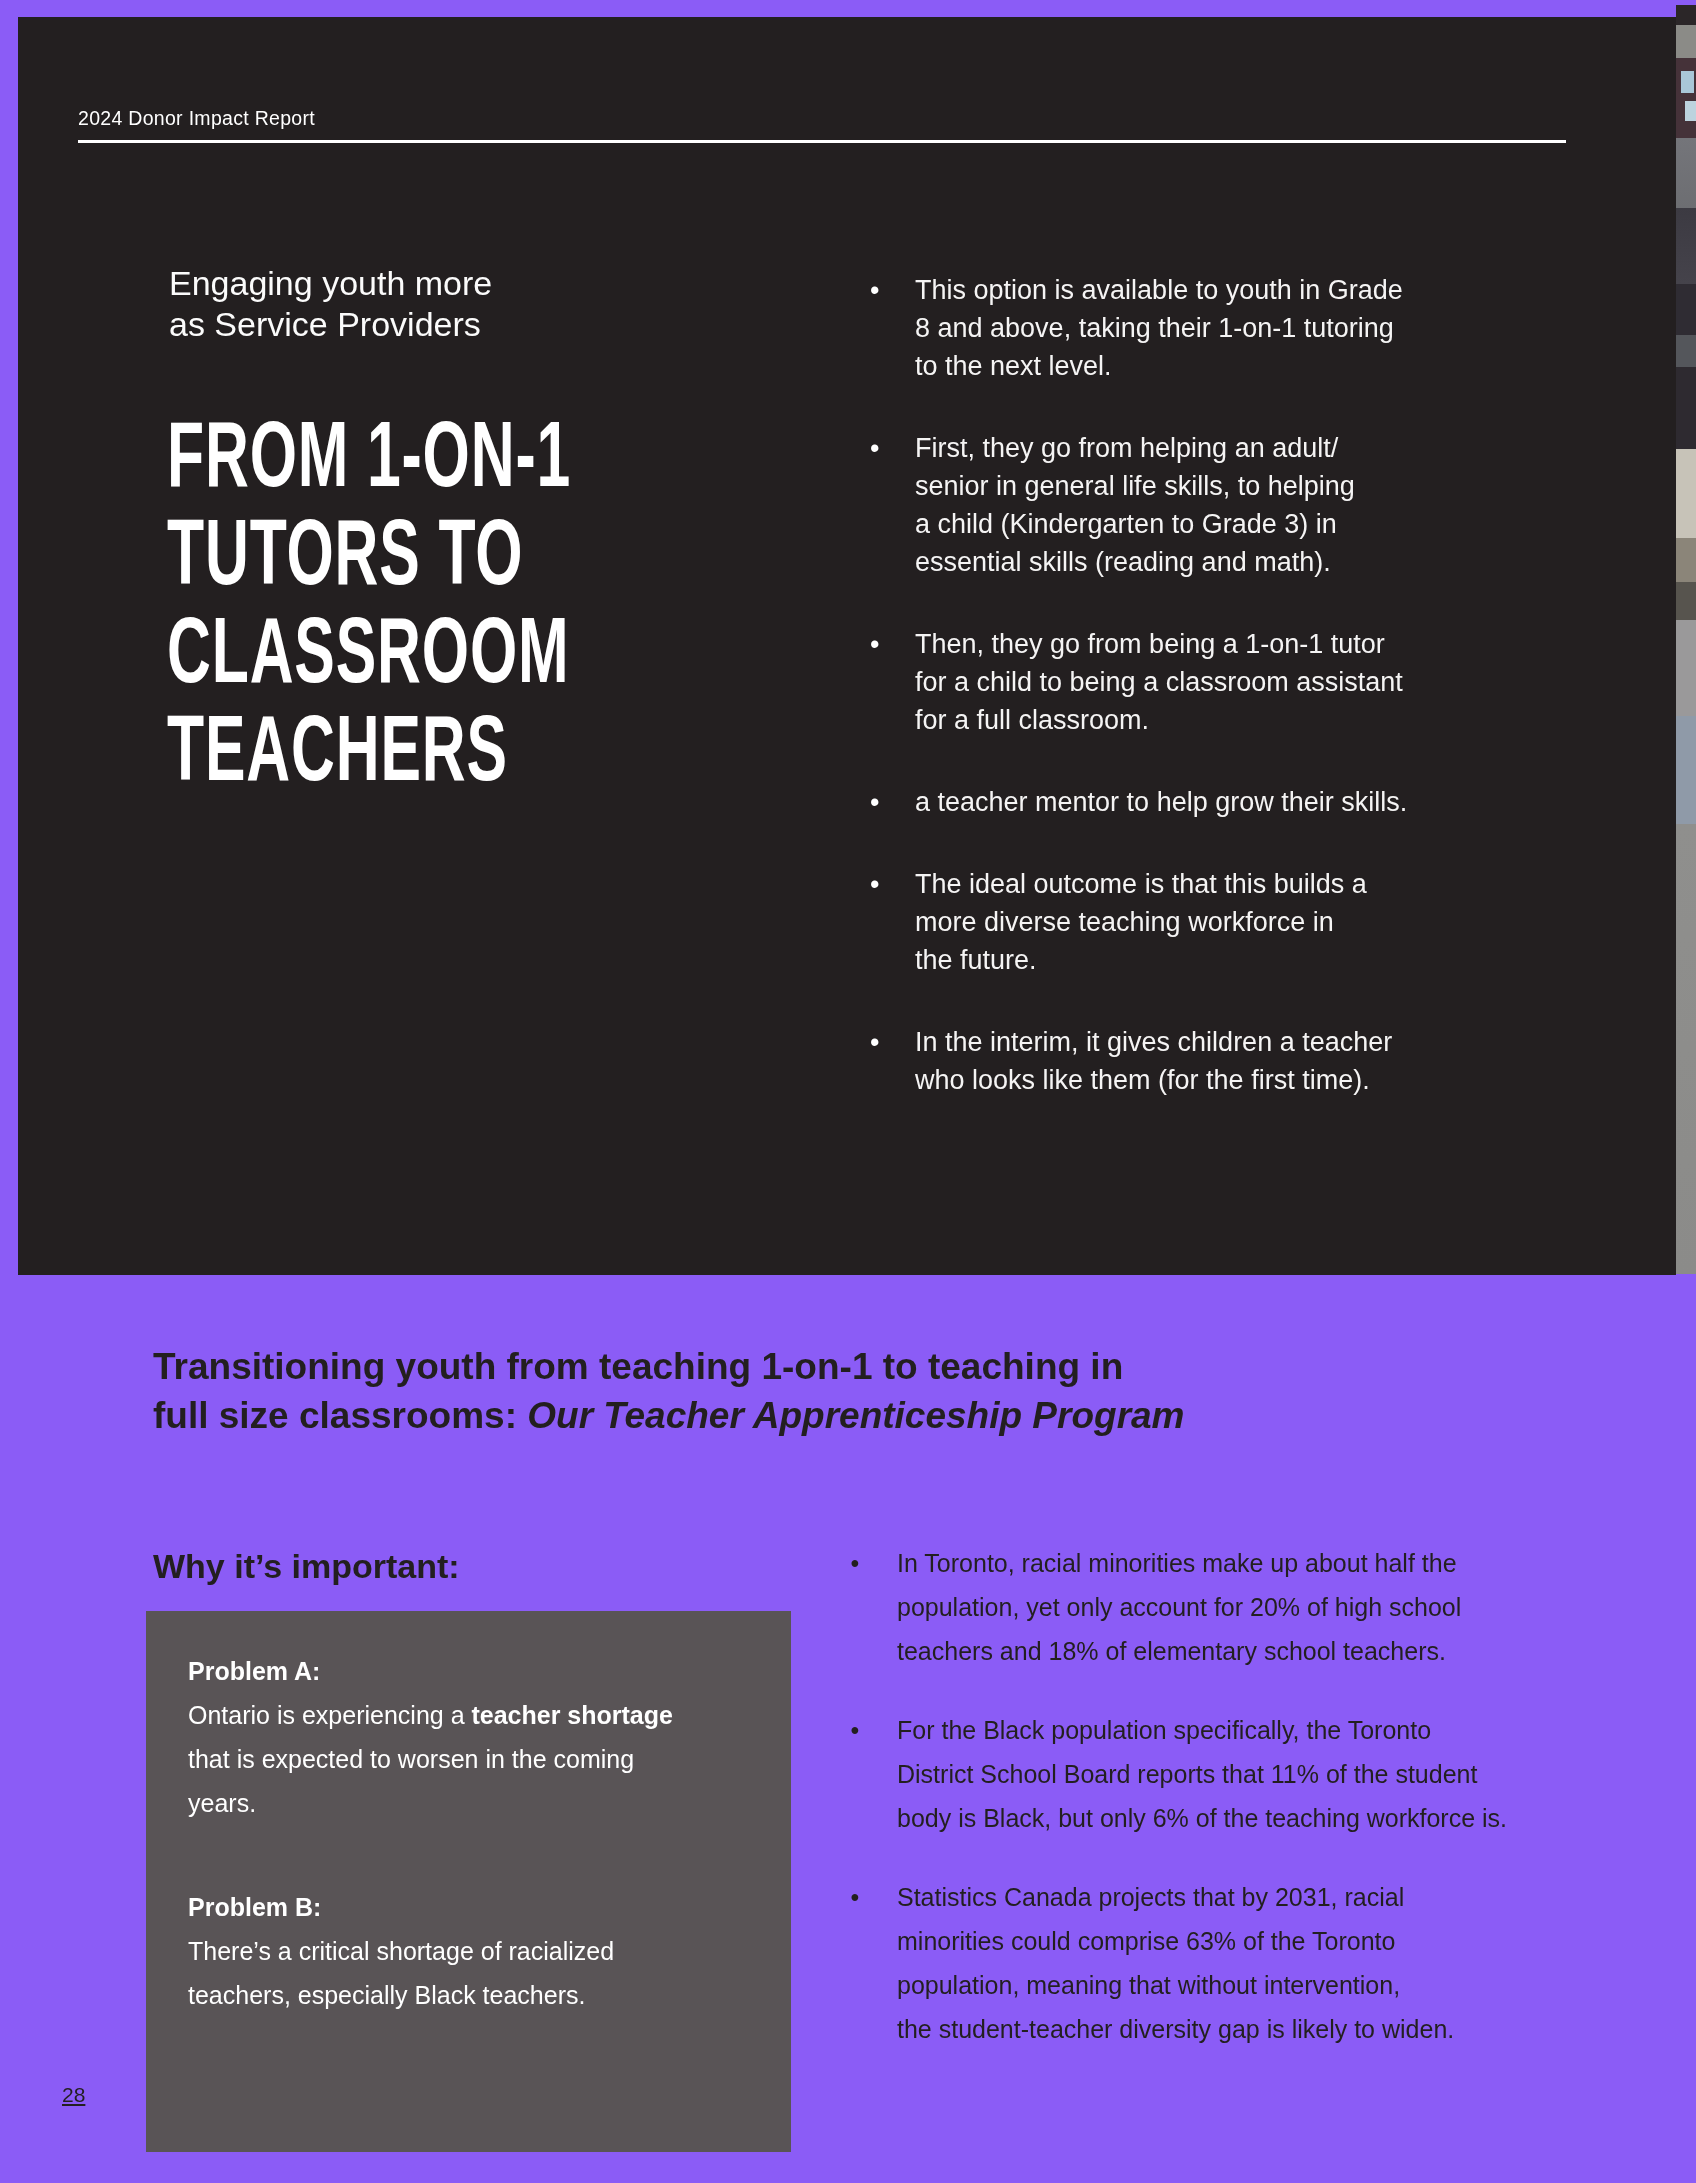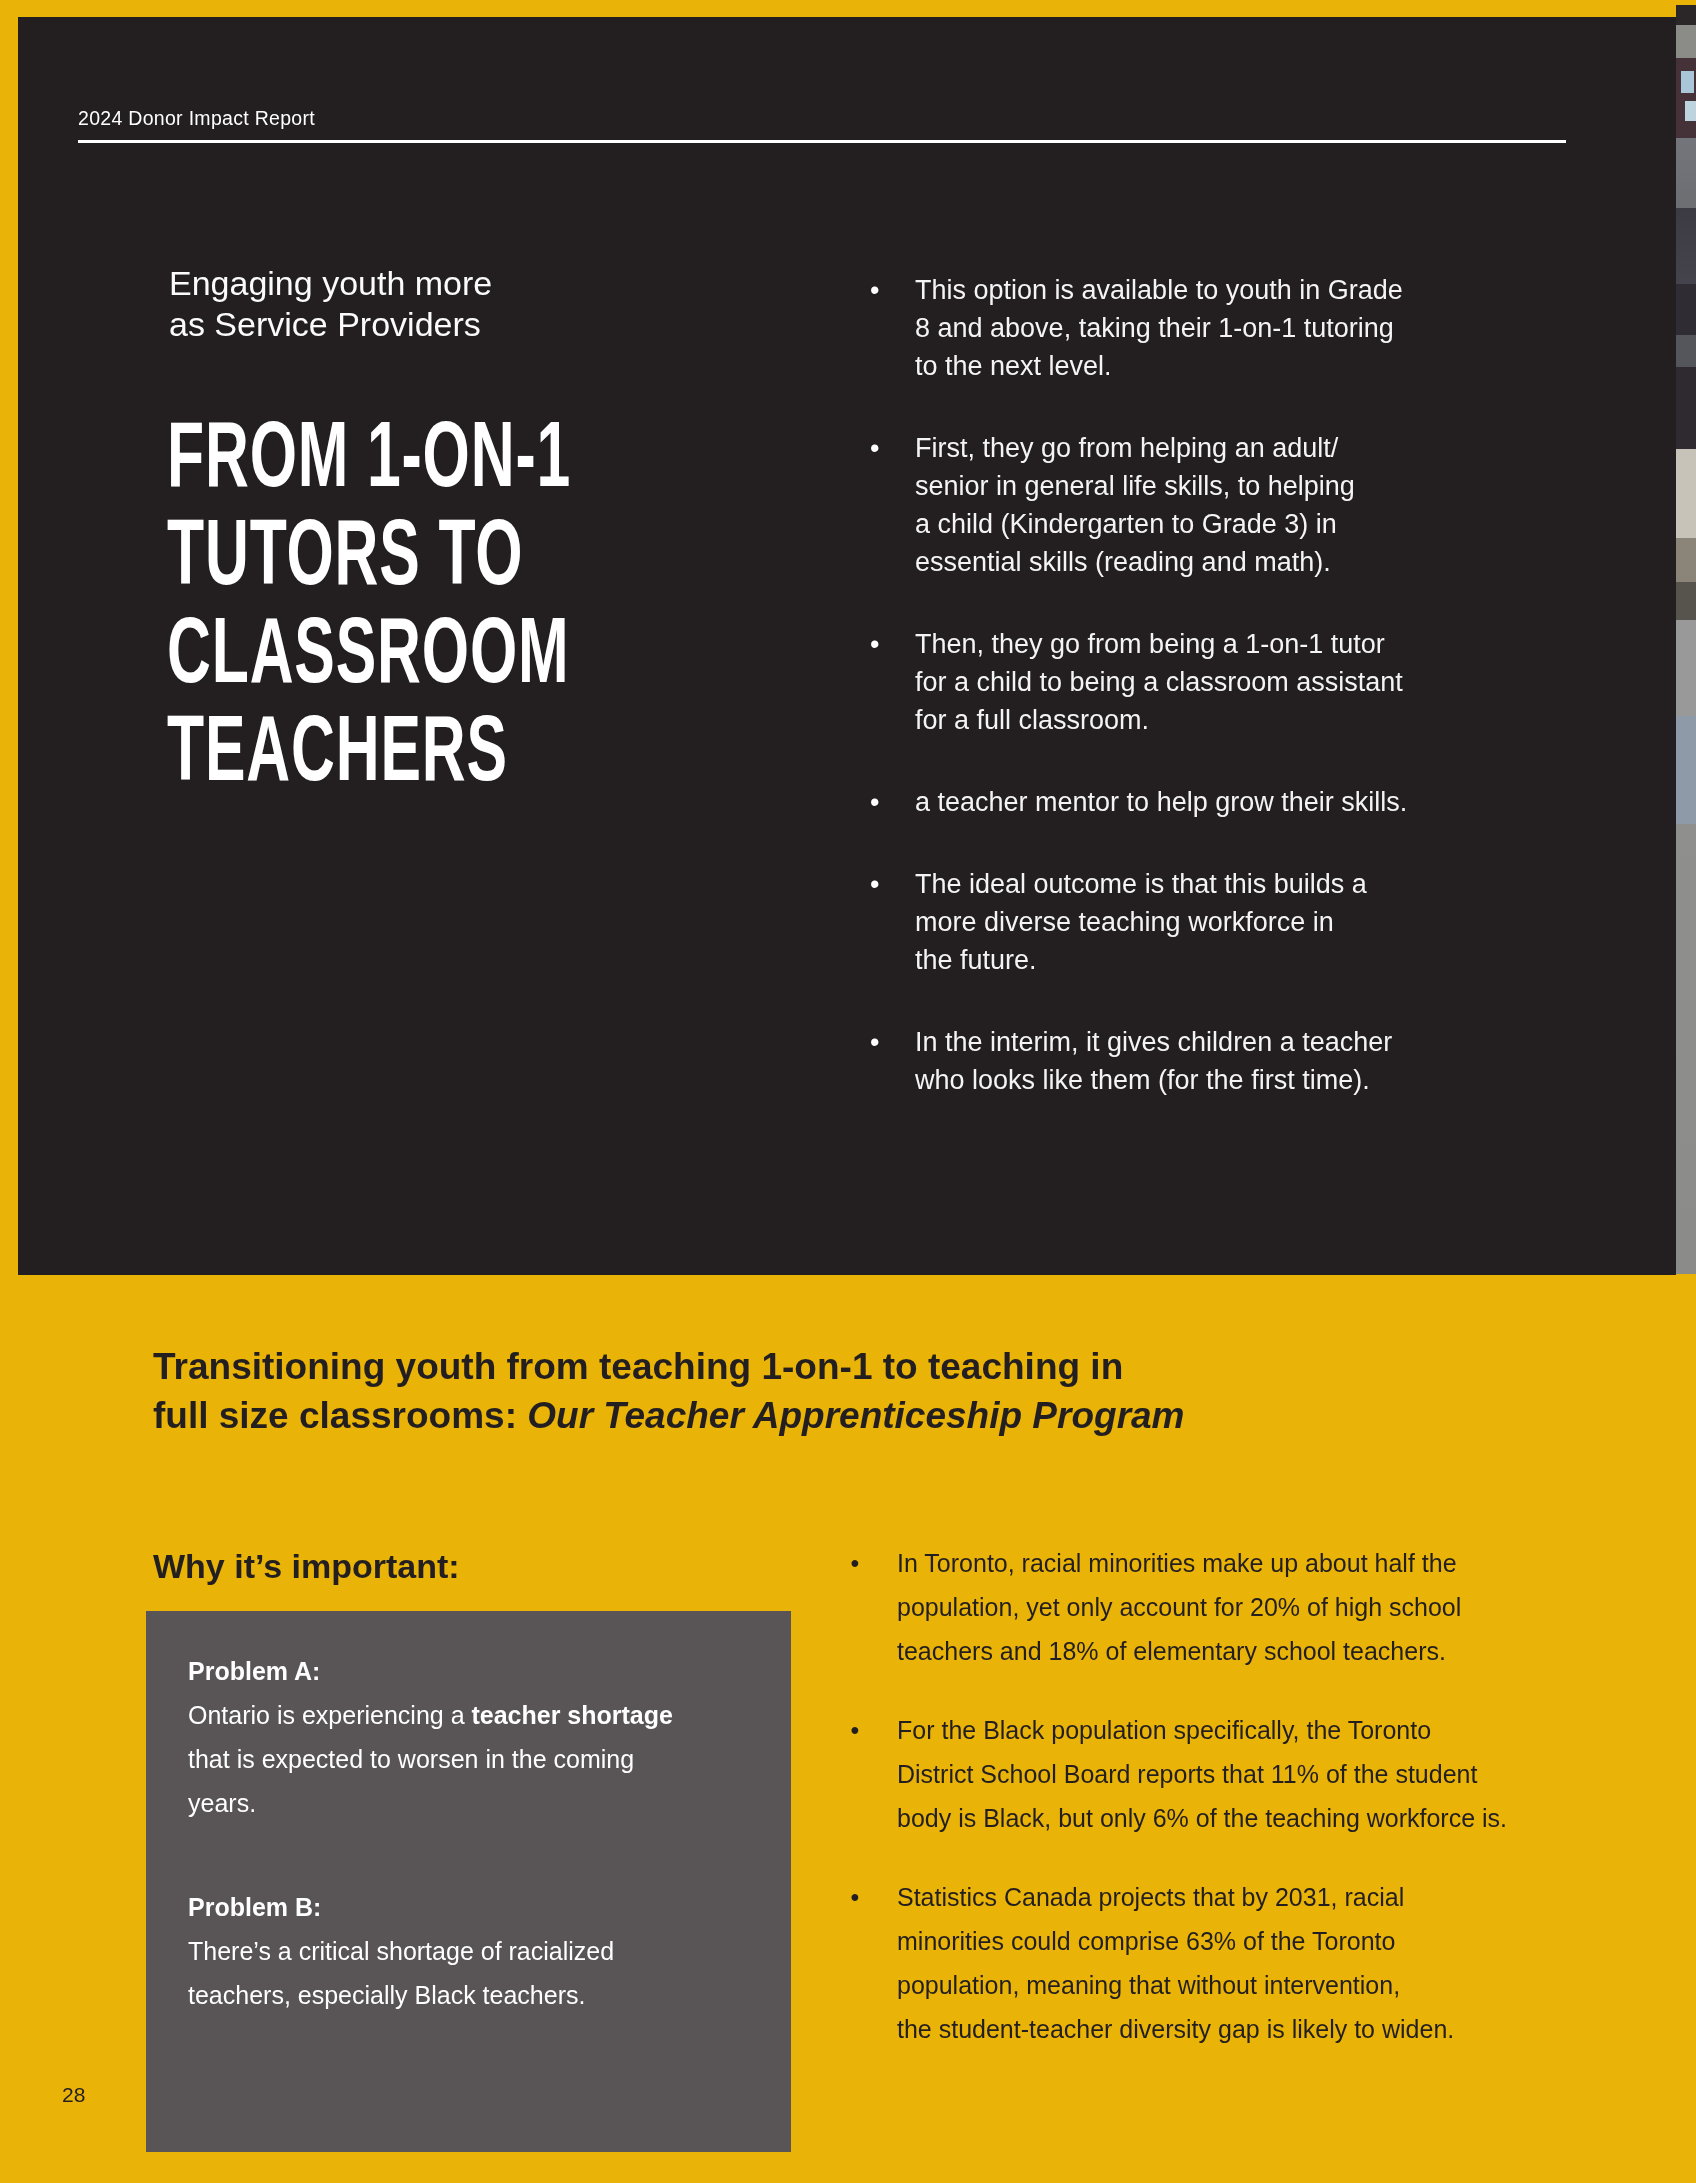--- a/index.html
+++ b/index.html
@@ -1,19 +1,19 @@
 <!DOCTYPE html>
 <html style="font-size:10.4px"><head>
 <meta charset="utf-8">
 <style>
   html,body{margin:0;padding:0;background:#ffffff;}
   .page{
     position:relative;
     width:1696px;height:2183px;
-    background:#eab308;
+    background:#8b5cf6;
     font-family:"Liberation Sans", sans-serif;
     color:#231f20;
     overflow:hidden;
   }
   
   .dark-section{
     position:absolute;left:18px;top:17px;
     width:1658px;height:1258px;
     background:#231f20;
   }
@@ -96,21 +96,21 @@
     width:767px;margin:0;padding:0;list-style:none;
     color:#231f20;font-size:25px;line-height:44px;
   }
   .bottom-bullets li{position:relative;padding-left:49px;margin:0 0 35px 0;}
   .bottom-bullets li::before{
     content:"\2022";position:absolute;left:2.6px;top:0;
     font-size:25px;line-height:44px;color:#231f20;
   }
   .page-number{
     position:absolute;left:62px;top:2082px;
-    font-size:21px;line-height:25px;color:#231f20;
+    font-size:21px;line-height:25px;color:#231f20;text-decoration:underline;
   }
 </style>
 </head>
 <body>
 
 <div class="page">
 
   <div class="dark-section">
     <div class="report-title">2024 Donor Impact Report</div>
     <div class="title-rule"></div>

